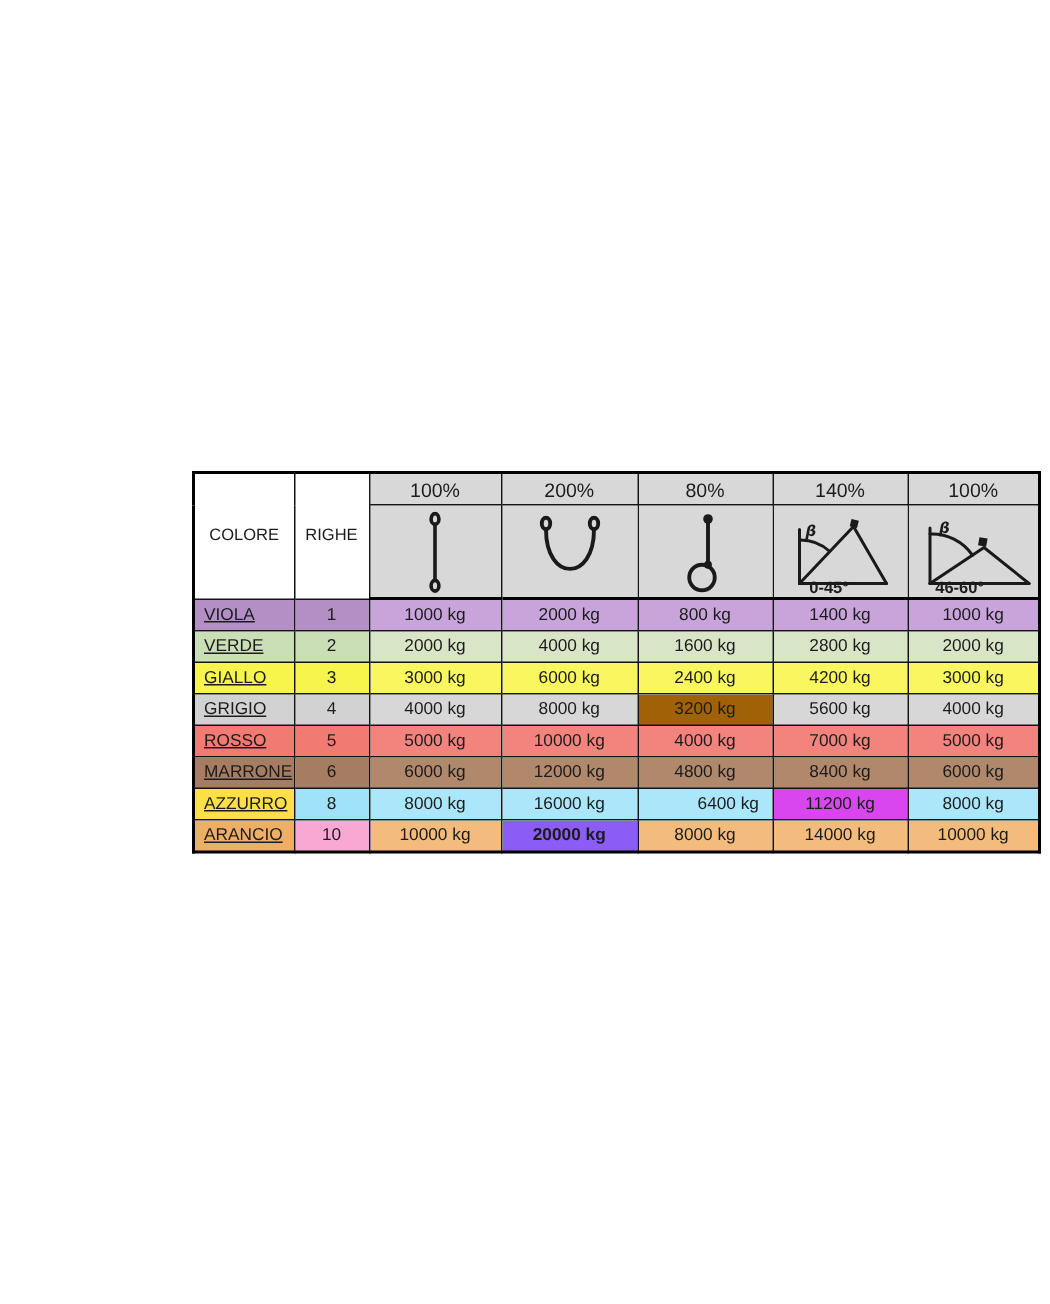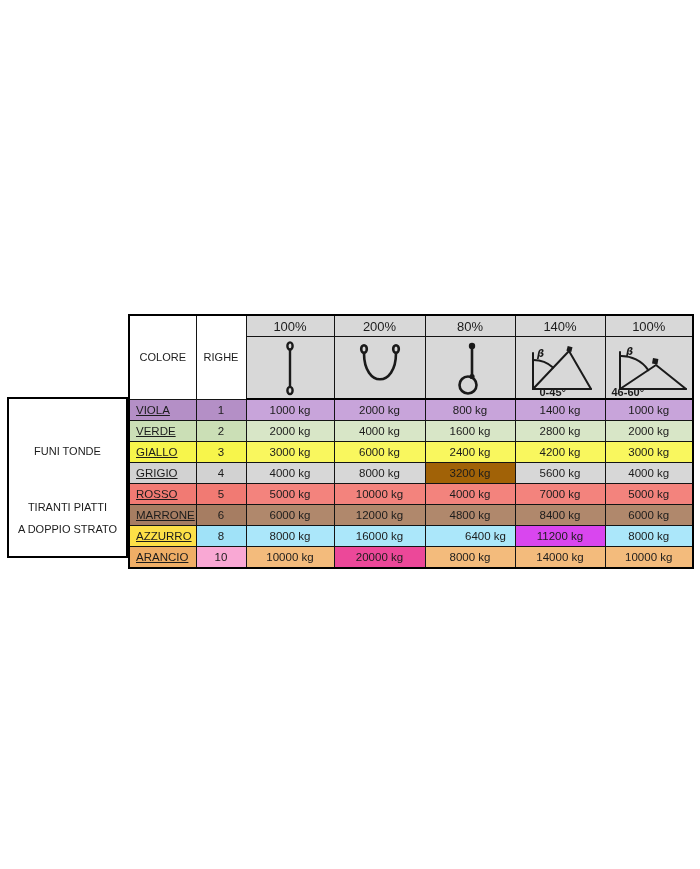--- a/index.html
+++ b/index.html
@@ -33,32 +33,27 @@
   th.gray { background:#d8d8d8; }
   th.corner { background:#ffffff; font-size:11px; font-weight:400; }
   .icon-row th { border-bottom:2px solid #000; }
 
   tbody td { height:20px; font-size:11.5px; font-weight:400; }
   tbody td.c-colore { text-align:left; padding-left:6px;text-decoration:underline; }
 
   .icon-row svg { display:block; margin:2px auto 0 auto; }
   .angle-label { position:absolute; bottom:0px; font-size:11px; font-weight:700; line-height:12px; }
   .al-45 { left:24px; }
-  .al-60 { left:6px; }
+  .al-60 { left:18px; }
 </style>
 </head>
 <body>
 
 <div class="canvas">
 
-  <div class="side-box">
-    <div class="side-line l1">FUNI TONDE</div>
-    <div class="side-line l2">TIRANTI PIATTI</div>
-    <div class="side-line l3">A DOPPIO STRATO</div>
-  </div>
 
   <table class="cap-table">
     <colgroup>
       <col style="width:67px">
         <col style="width:50px">
       <col style="width:88px">
         <col style="width:91px">
         <col style="width:90px">
       <col style="width:90px">
         <col style="width:88px">
@@ -181,21 +176,21 @@
       <td class="c-val" style="background: rgb(171, 231, 250);">8000 kg</td>
       <td class="c-val" style="background: rgb(171, 231, 250);">16000 kg</td>
       <td class="c-val" style="background: rgb(171, 231, 250); padding-left: 31px;">6400 kg</td>
       <td class="c-val" style="background: #d946ef;">11200 kg</td>
       <td class="c-val" style="background: rgb(171, 231, 250);">8000 kg</td>
     </tr>
         <tr>
       <td class="c-colore" style="background: rgb(239, 174, 102);">ARANCIO</td>
       <td class="c-righe" style="background: #f9a8d4;">10</td>
       <td class="c-val" style="background: rgb(243, 187, 124);">10000 kg</td>
-      <td class="c-val" style="background: #ec4899;">20000 kg</td>
+      <td class="c-val" style="background: #8b5cf6; font-weight: bold;">20000 kg</td>
       <td class="c-val" style="background: rgb(243, 187, 124);">8000 kg</td>
       <td class="c-val" style="background: rgb(243, 187, 124);">14000 kg</td>
       <td class="c-val" style="background: rgb(243, 187, 124);">10000 kg</td>
     </tr>
       </tbody>
   </table>
 
 </div>
 
 </body></html>

